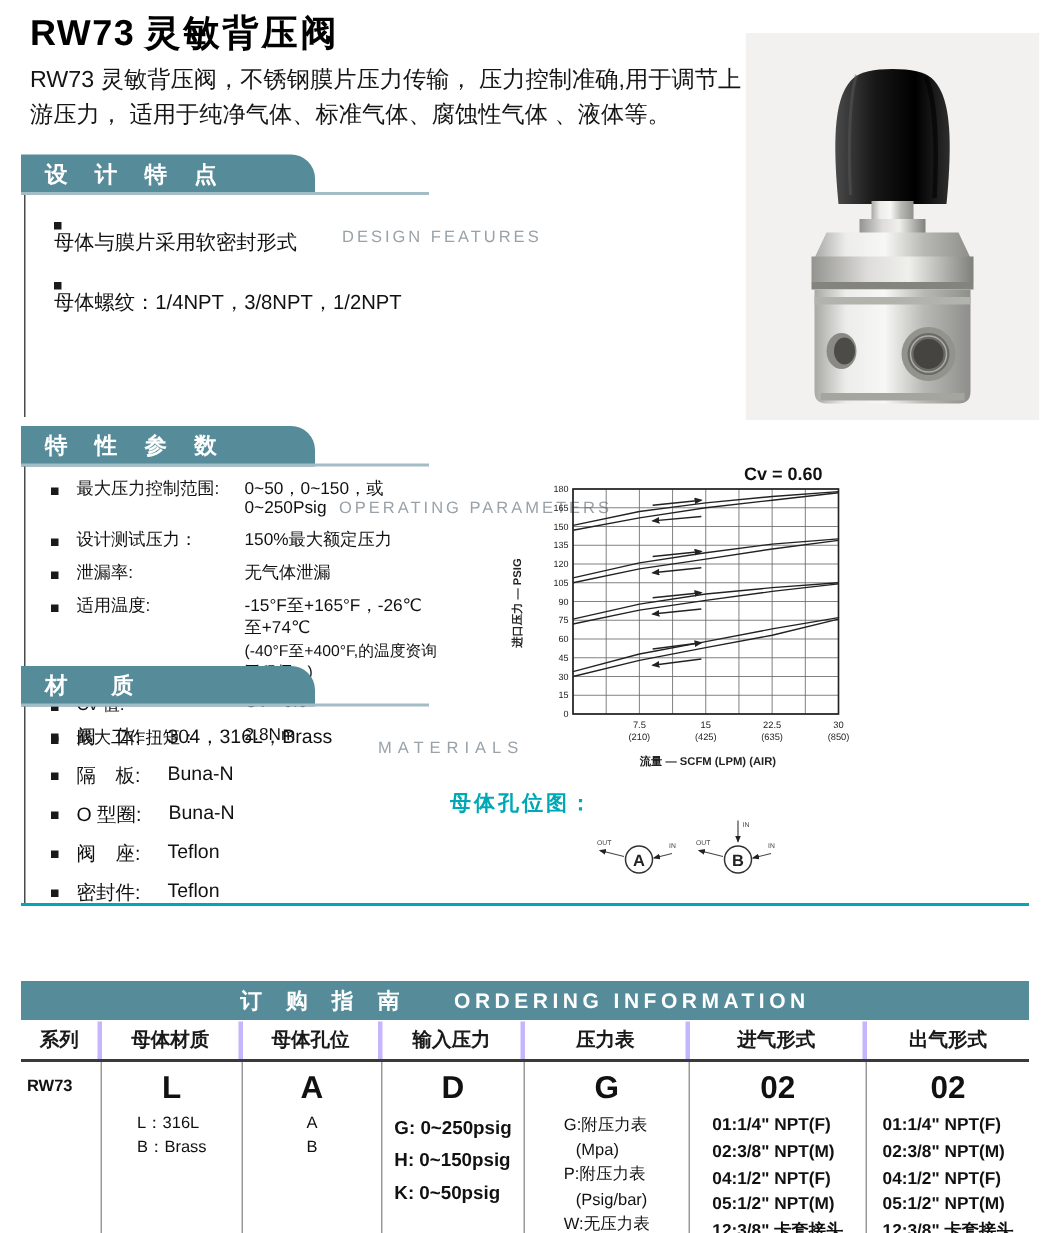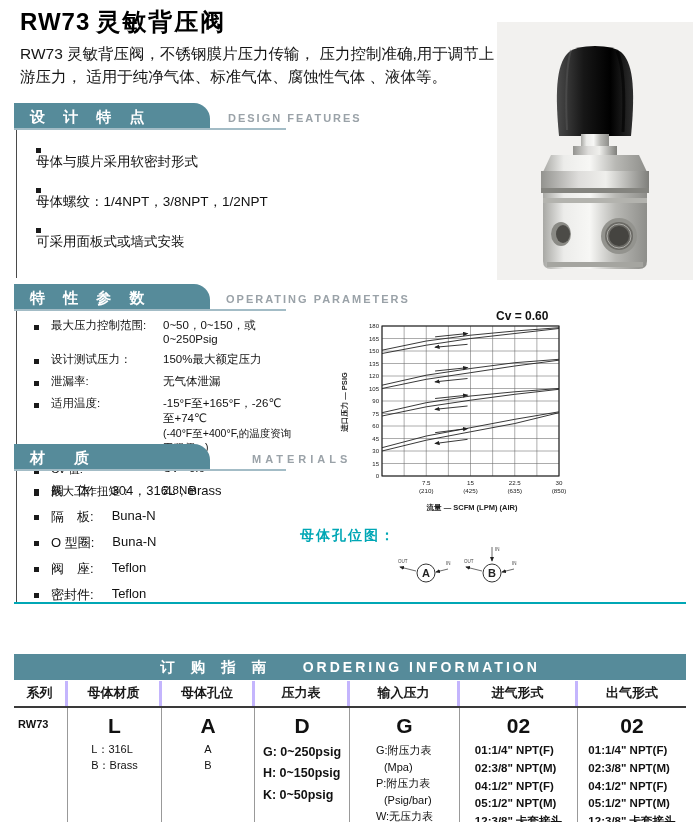--- a/index.html
+++ b/index.html
@@ -11,21 +11,21 @@
   .title .zh{margin-left:6px;letter-spacing:2px;}
   .desc{position:absolute;left:20px;top:42px;width:478px;font-size:15.5px;line-height:1.5;color:#151515;}
 
   
   .photo{position:absolute;left:497px;top:22px;width:196px;height:258px;}
 
   
   .sec-tab{position:absolute;width:196px;height:27px;background:#568b9a;color:#fff;
            font-weight:bold;font-size:15px;letter-spacing:7px;line-height:27px;
            padding-left:16px;box-sizing:border-box;border-top-right-radius:16px;}
-  .sec-en{position:absolute;font-size:11px;font-weight:bold;color:#9aa2a8;letter-spacing:2px;}
+  .sec-en{position:absolute;font-size:11px;font-weight:normal;color:#9aa2a8;letter-spacing:2px;margin-top:40px;}
   .sec-en.wide{letter-spacing:4px;}
   .sec-line{position:absolute;left:14px;width:272px;height:2px;background:#a3bcc6;}
   .vbar{position:absolute;left:16px;width:1px;background:#4a4a4a;}
 
   
   .b-row{display:flex;align-items:flex-start;}
   .sq{flex:0 0 5px;width:5px;height:5px;background:#1a1a1a;margin:7px 12px 0 0;}
   .features{position:absolute;left:36px;top:141px;width:250px;font-size:13.5px;}
   .features .b-row{margin-bottom:10px;flex-direction:column;}
 
@@ -147,24 +147,20 @@
   <div class="sec-line" style="top:128px;"></div>
   <div class="vbar" style="top:130px;height:148px;"></div>
   <div class="features">
     <div class="b-row">
         <span class="sq"></span>
         <span>母体与膜片采用软密封形式</span>
       </div>
     <div class="b-row">
         <span class="sq"></span>
         <span>母体螺纹：1/4NPT，3/8NPT，1/2NPT</span>
-      </div>
-    <div class="b-row">
-        <span class="sq"></span>
-        <span>可采用面板式或墙式安装</span>
       </div>
   </div>
 
   <div class="sec-tab" style="left:14px;top:284px;">
     <span>特 性 参 数</span>
   </div>
   <div class="sec-en" style="left:226px;top:293px;">OPERATING PARAMETERS</div>
   <div class="sec-line" style="top:309px;"></div>
   <div class="vbar" style="top:311px;height:133px;"></div>
   <div class="params">
@@ -332,22 +328,22 @@
   <div class="order-banner">
     <span class="zh">订 购 指 南</span>
     <span class="en">ORDERING   INFORMATION</span>
   </div>
 
   <div class="order-table">
     <div class="hdr-row">
       <div class="hc">系列</div>
       <div class="hc">母体材质</div>
       <div class="hc">母体孔位</div>
+      <div class="hc">输入压力</div>
       <div class="hc">压力表</div>
-      <div class="hc">输入压力</div>
       <div class="hc">进气形式</div>
       <div class="hc">出气形式</div>
     </div>
     <div class="body-row">
       <div class="bc">
         <div class="series-code">RW73</div>
       </div>
       <div class="bc">
         <div class="big-code">L</div>
         <div class="opt-block">

